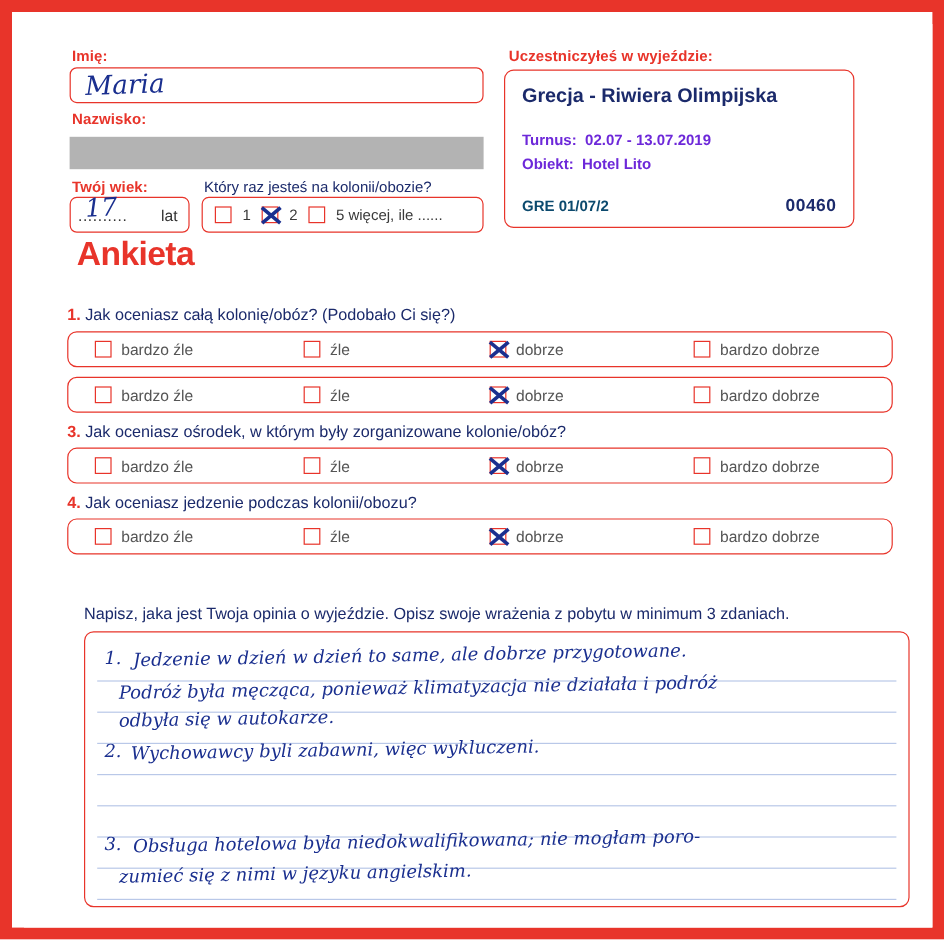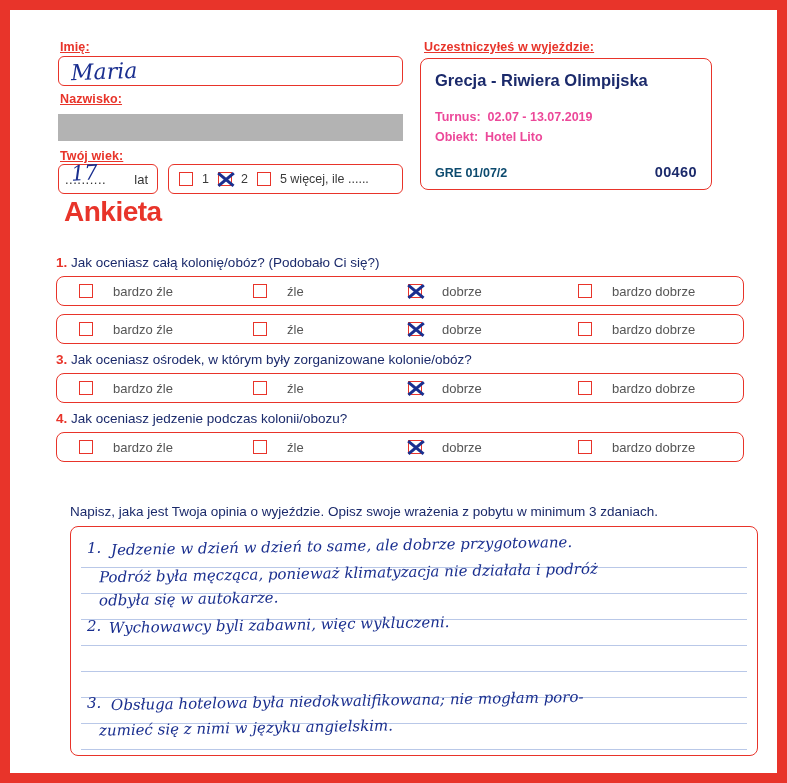--- a/index.html
+++ b/index.html
@@ -29,21 +29,20 @@
     width: 767px;
     height: 763px;
     background: #ffffff;
     box-sizing: border-box;
   }
   .lbl {
     font-size: 12.5px;
     color: #e8342a;
     font-weight: 600;
     letter-spacing: 0.1px;
-    text-decoration: underline;
   }
   .lbl-dark {
     font-size: 12.5px;
     color: #1b2a6b;
   }
 
   
   .top {
     position: absolute;
     left: 38px;
@@ -184,21 +183,21 @@
     padding: 12px 14px;
   }
   .trip-title {
     font-size: 16.5px;
     font-weight: 700;
     color: #1b2a6b;
     margin-bottom: 20px;
   }
   .trip-line {
     font-size: 12.5px;
-    color: #ec4899;
+    color: #6d28d9;
     font-weight: 700;
     margin-bottom: 6px;
   }
   .trip-line span.val {
     font-weight: 700;
   }
   .trip-footer {
     position: absolute;
     left: 14px;
     right: 14px;
@@ -248,21 +247,21 @@
     height: 30px;
     border: 1.8px solid #e8342a;
     border-radius: 8px;
     box-sizing: border-box;
     display: flex;
     align-items: center;
   }
   .ans {
     display: flex;
     align-items: center;
-    gap: 20px;
+    gap: 8px;
     box-sizing: border-box;
   }
   .ans:nth-child(1) { width: 190px; padding-left: 22px; }
   .ans:nth-child(2) { width: 155px; padding-left: 6px; }
   .ans:nth-child(3) { width: 170px; padding-left: 6px; }
   .ans:nth-child(4) { width: 170px; padding-left: 6px; }
   .ans-label {
     font-size: 13px;
     color: #555;
   }
@@ -326,20 +325,21 @@
         <div class="field-box" style="position:absolute;left:0;top:16px;width:345px;">
           <span class="hand name-value">Maria</span>
         </div>
 
         <div class="lbl" style="position:absolute;left:2px;top:52px;">Nazwisko:</div>
 
         <div class="redacted"></div>
 
         <div class="age-row">
           <div class="lbl" style="position:absolute;left:2px;top:-2px;">Twój wiek:</div>
+          <div class="lbl-dark" style="position:absolute;left:112px;top:-2px;color:#1b2a6b;font-weight:400;">Który raz jesteś na kolonii/obozie?</div>
 
           <div class="age-box">
             <span class="age-dots">..........</span>
             <span class="hand age-val">17</span>
             <span class="age-unit">lat</span>
           </div>
 
           <div class="times-box">
             <span class="cb"></span>
             <span class="opt-text">1</span>

